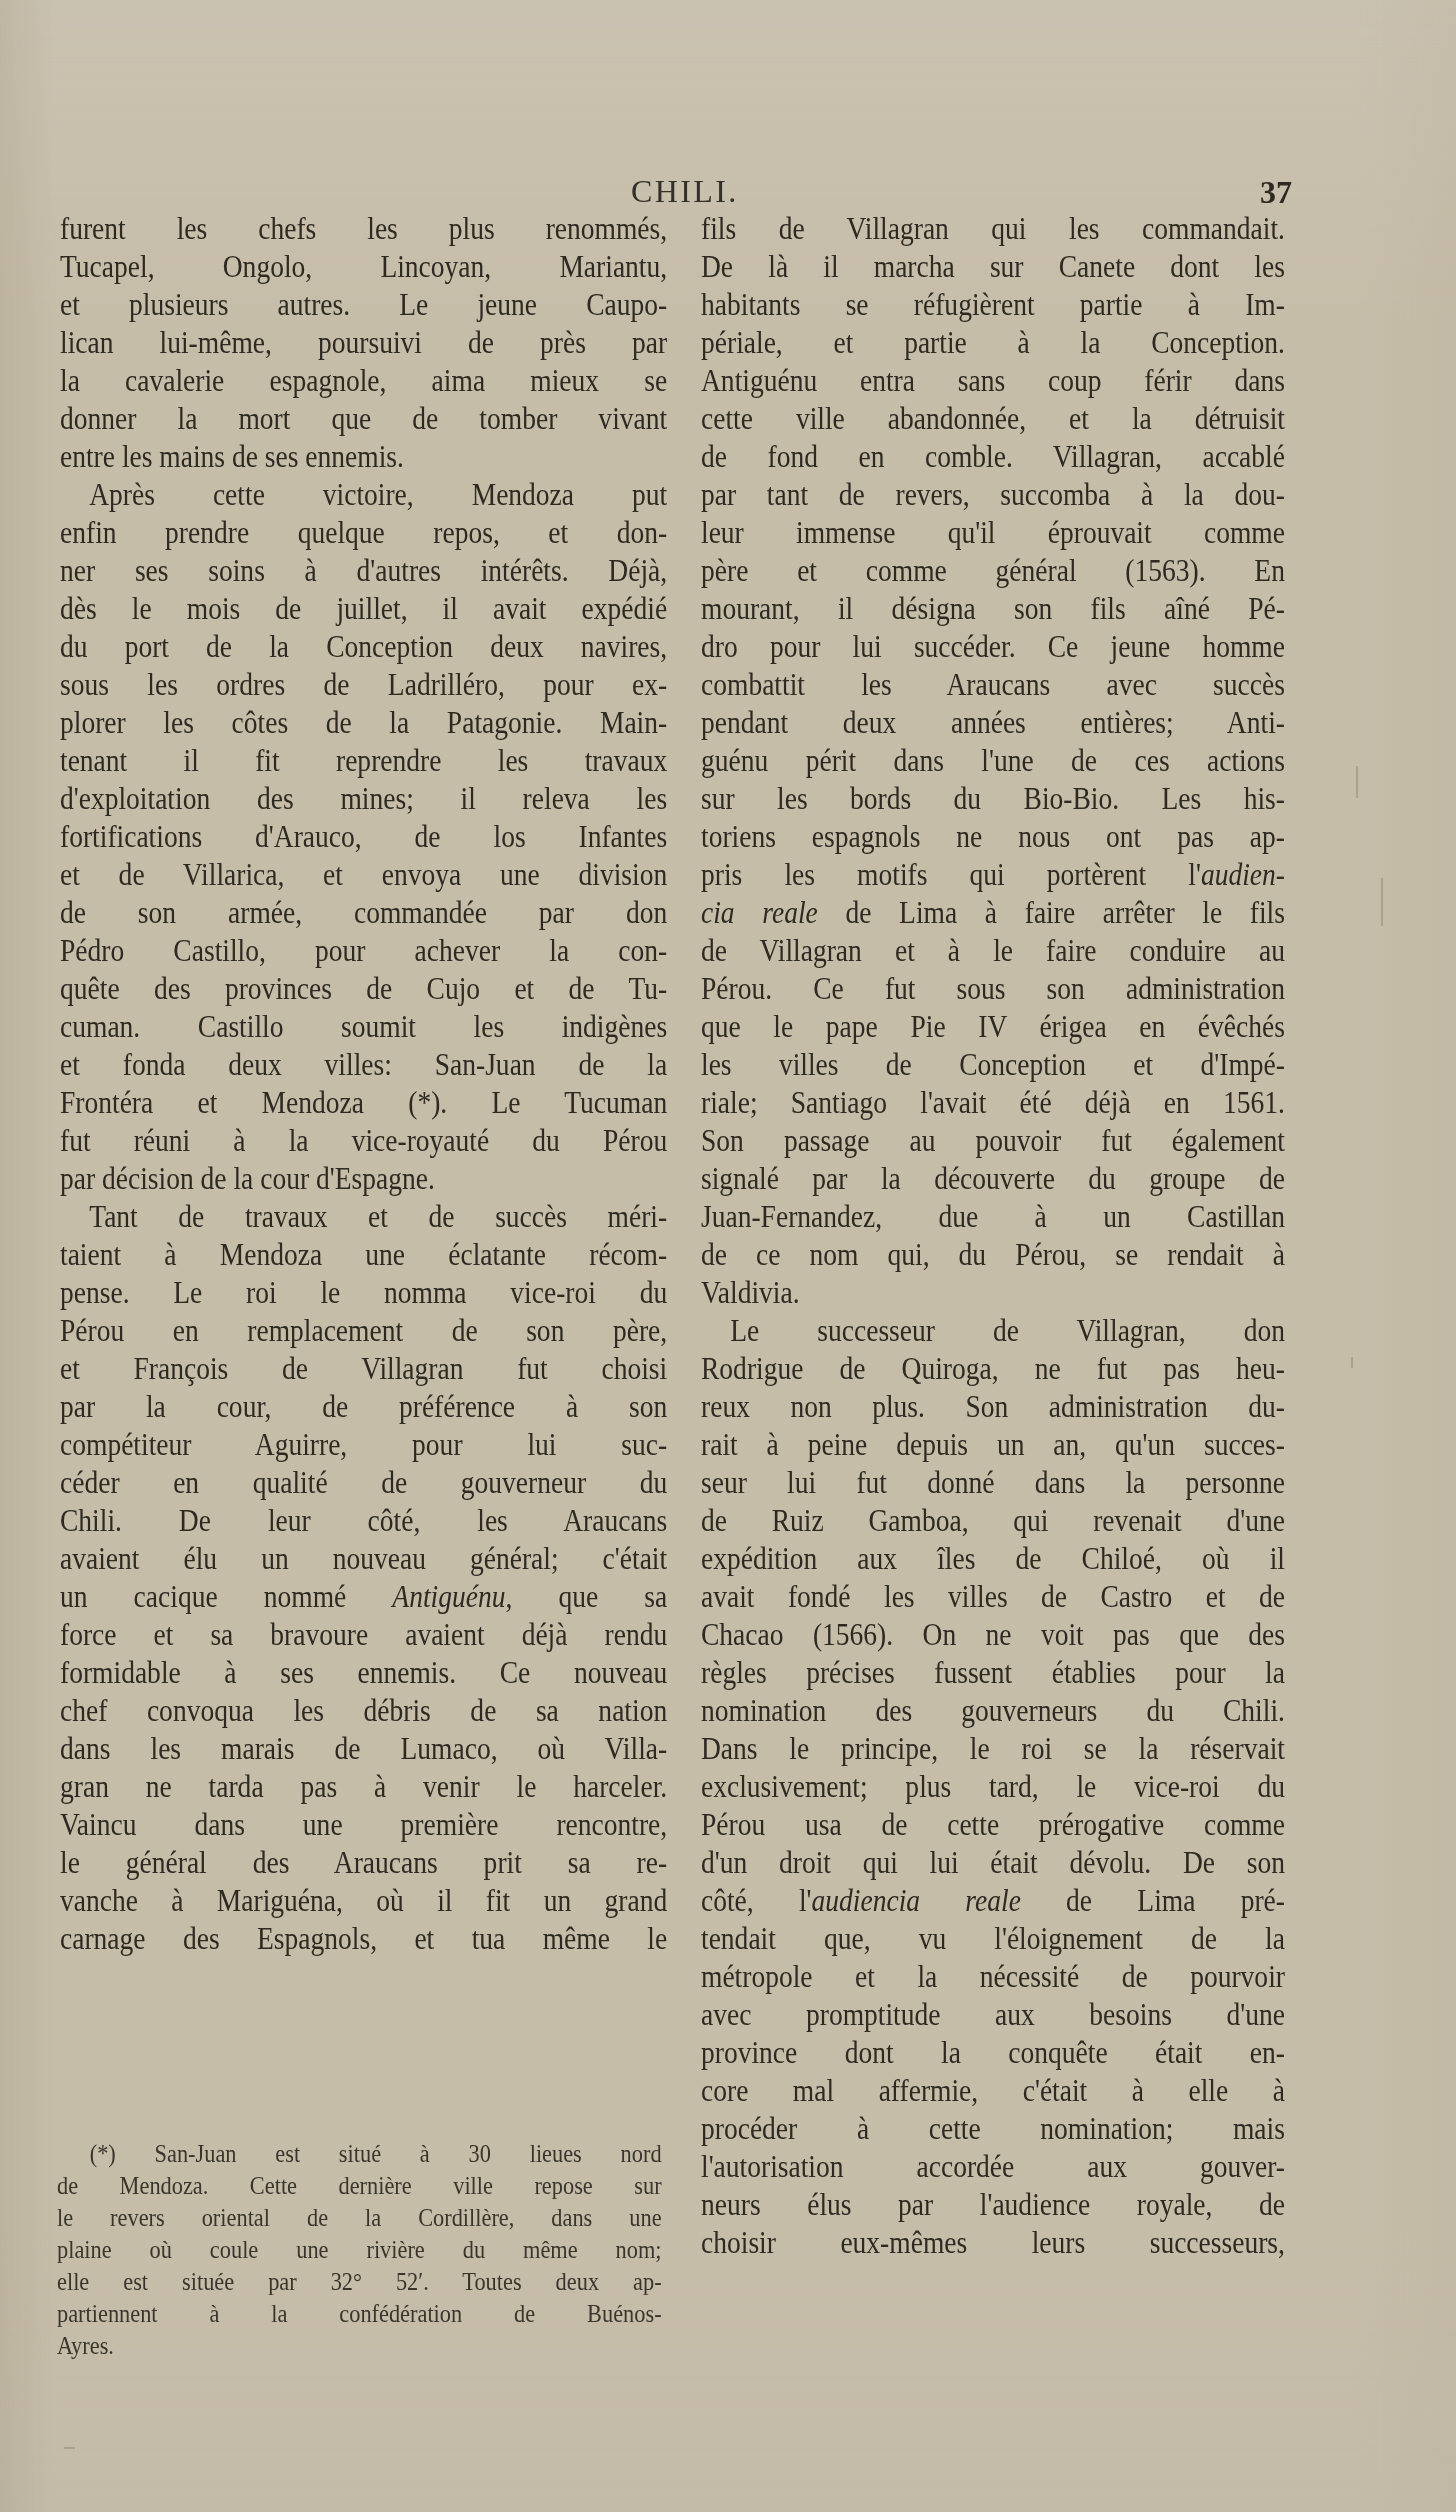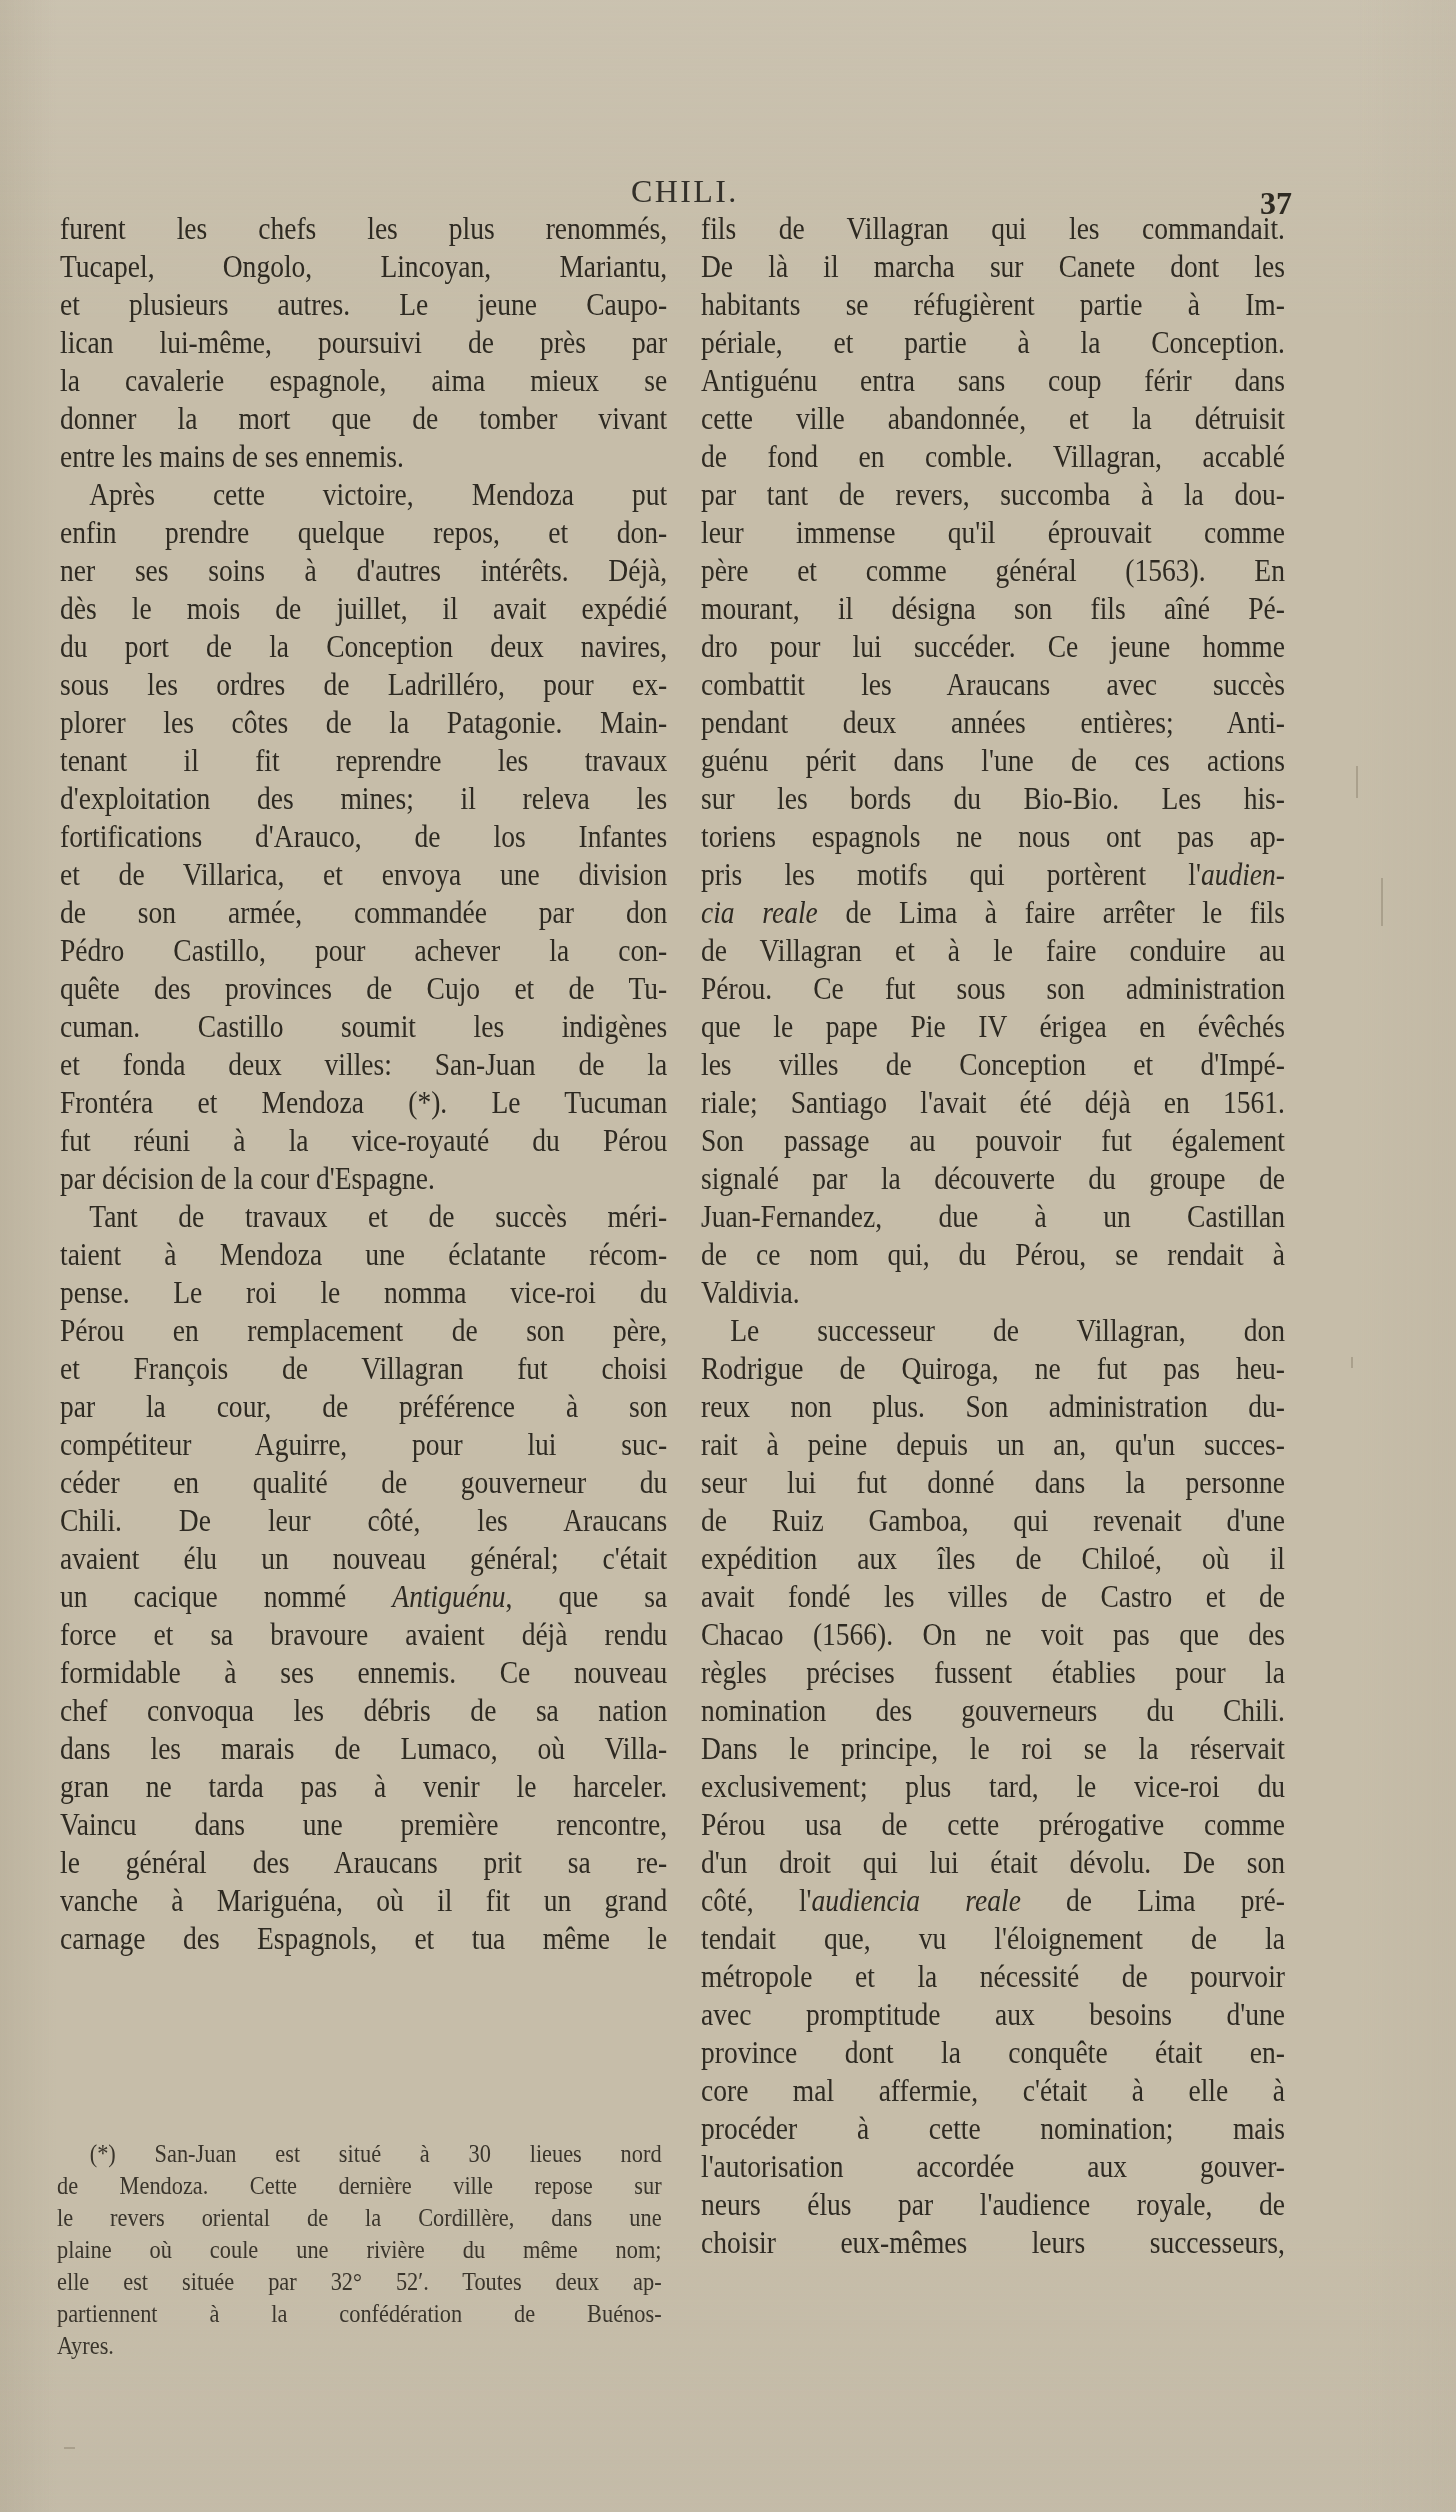--- a/index.html
+++ b/index.html
@@ -15,21 +15,21 @@
     font-family: "Liberation Serif", "DejaVu Serif", serif;
   }
   .running-head {
     position: absolute; top: 142px; left: 0; width: 1432px; height: 48px; margin-top: 31px;
   }
   .running-title {
     position: absolute; left: 631px; top: 0;
     font-size: 32px; letter-spacing: 2.4px; color: #33302a;
   }
   .page-number {
-    position: absolute; left: 1260px; top: 12px;
+    position: absolute; left: 1260px; top: 1px;
     font-size: 32px; font-weight: bold; color: #2e2a22;
   }
   .column {
     position: absolute; top: 209px;
     font-size: 32px; line-height: 38px;
     transform: scaleX(0.86); transform-origin: left top;
   }
   .col-left { left: 60px; width: 706px; }
   .col-right { left: 701px; width: 679px; }
   .line { white-space: nowrap; text-align: justify; text-align-last: justify; display: block; height: 38px; }

